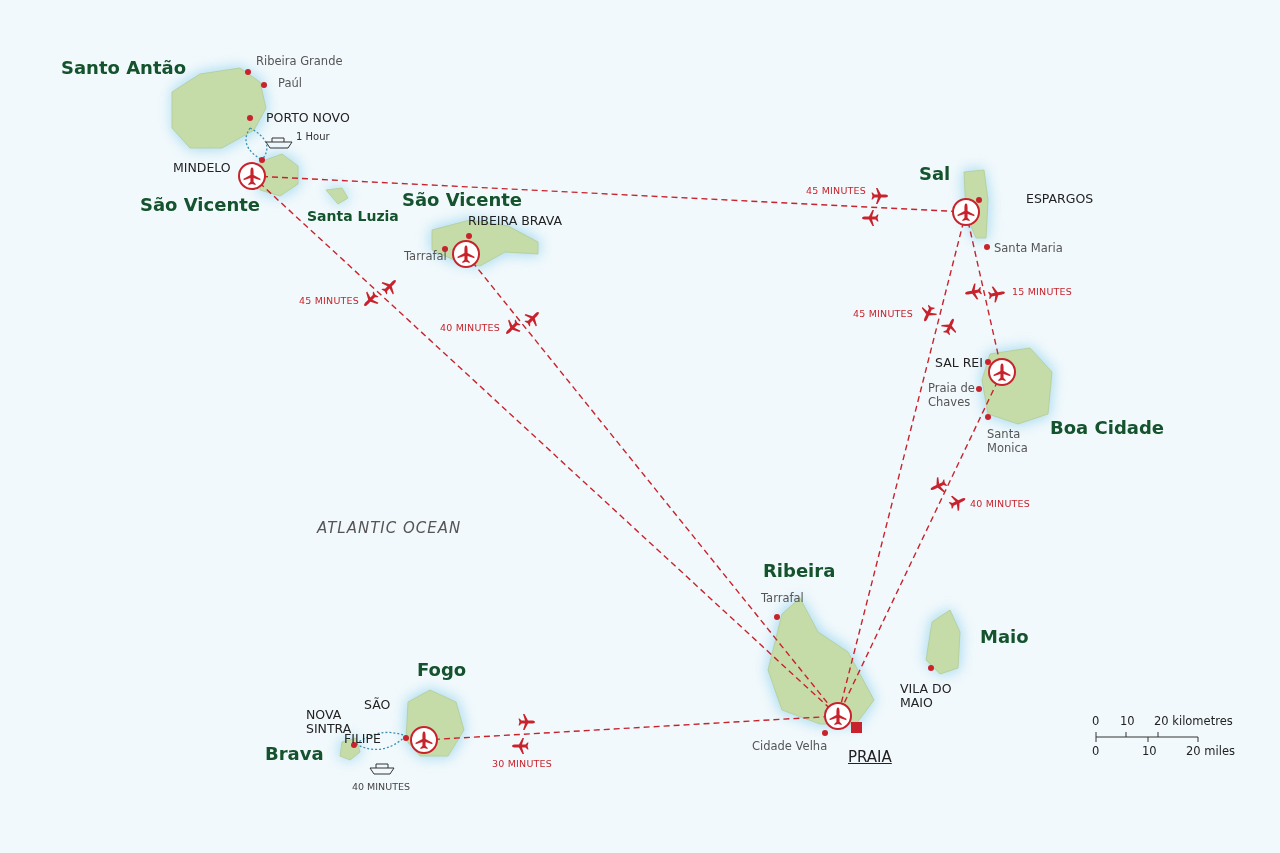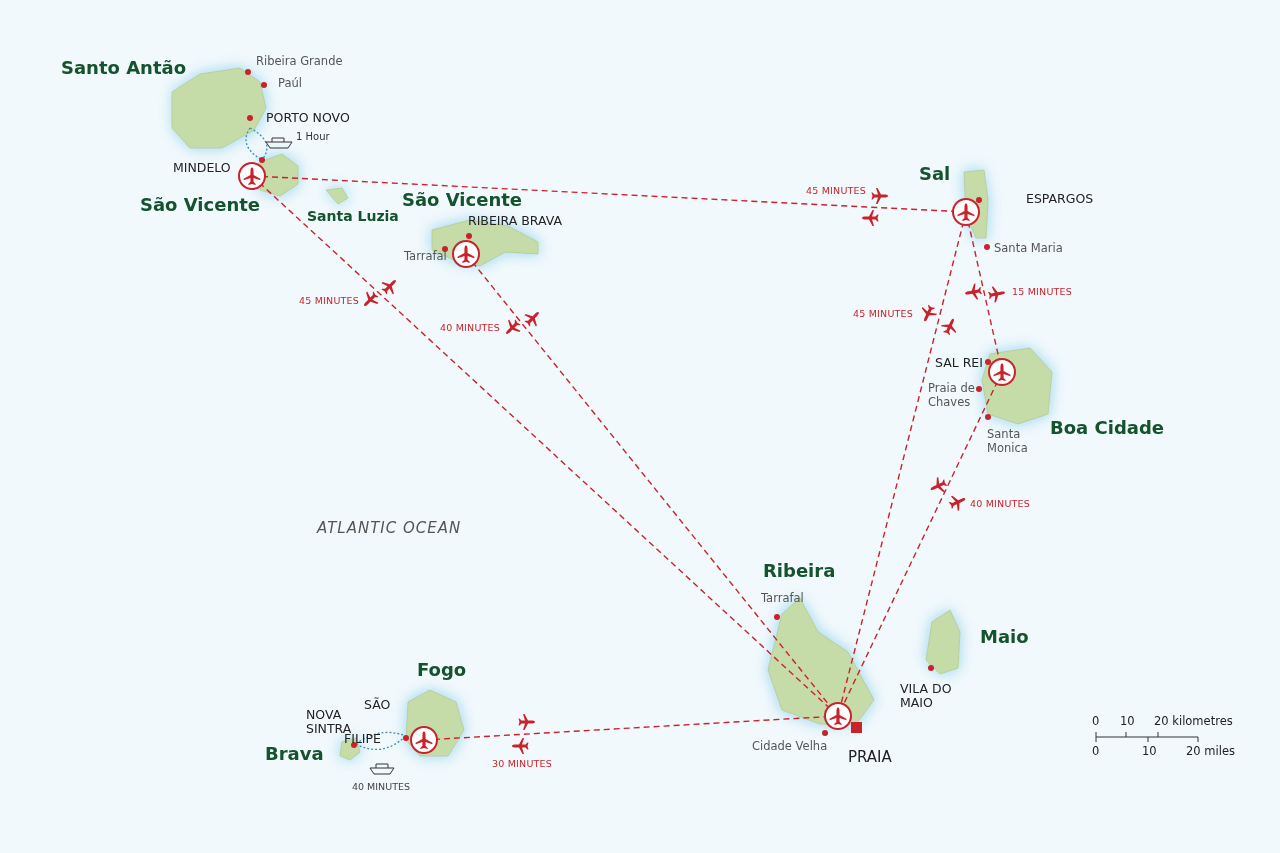--- a/index.html
+++ b/index.html
@@ -157,21 +157,21 @@
 <div class="lbl town" style="left:404px;top:250px;">Tarrafal</div>
 <div class="lbl townU" style="left:1026px;top:192px;text-align:center;">ESPARGOS</div>
 <div class="lbl town" style="left:994px;top:242px;">Santa Maria</div>
 <div class="lbl townU" style="left:935px;top:356px;">SAL REI</div>
 <div class="lbl town" style="left:928px;top:382px;">Praia de</div>
 <div class="lbl town" style="left:928px;top:396px;">Chaves</div>
 <div class="lbl town" style="left:987px;top:428px;">Santa</div>
 <div class="lbl town" style="left:987px;top:442px;">Monica</div>
 <div class="lbl town" style="left:761px;top:592px;">Tarrafal</div>
 <div class="lbl town" style="left:752px;top:740px;">Cidade Velha</div>
-<div class="lbl townU" style="left:848px;top:749px;font-size:15px;">PRAIA</div>
+<div class="lbl townU" style="left:848px;top:749px;font-size:15px;text-decoration:underline;">PRAIA</div>
 <div class="lbl townU center" style="left:900px;top:682px;width:54px;">VILA DO</div>
 <div class="lbl townU center" style="left:900px;top:696px;width:54px;">MAIO</div>
 <div class="lbl townU center" style="left:364px;top:698px;width:40px;">SÃO</div>
 <div class="lbl townU center" style="left:344px;top:712px;width:40px;margin-top:20px;">FILIPE</div>
 <div class="lbl townU center" style="left:306px;top:708px;width:50px;">NOVA</div>
 <div class="lbl townU center" style="left:306px;top:722px;width:50px;">SINTRA</div>
 
 <div class="lbl durG" style="left:352px;top:782px;">40 MINUTES</div>
 <div class="lbl dur" style="left:806px;top:186px;">45 MINUTES</div>
 <div class="lbl dur" style="left:299px;top:296px;">45 MINUTES</div>

